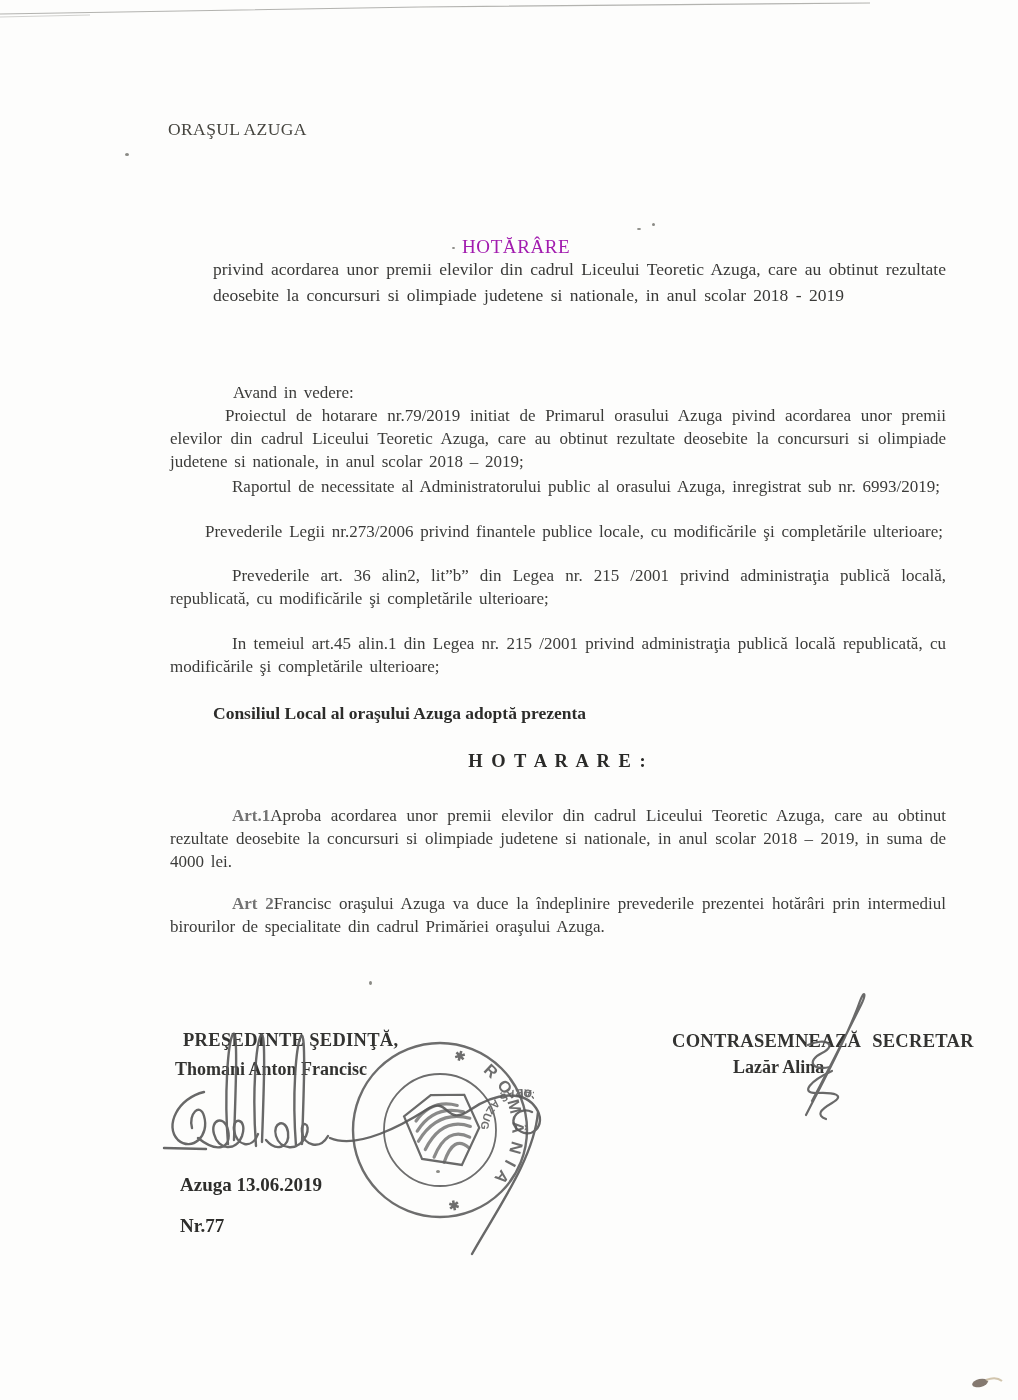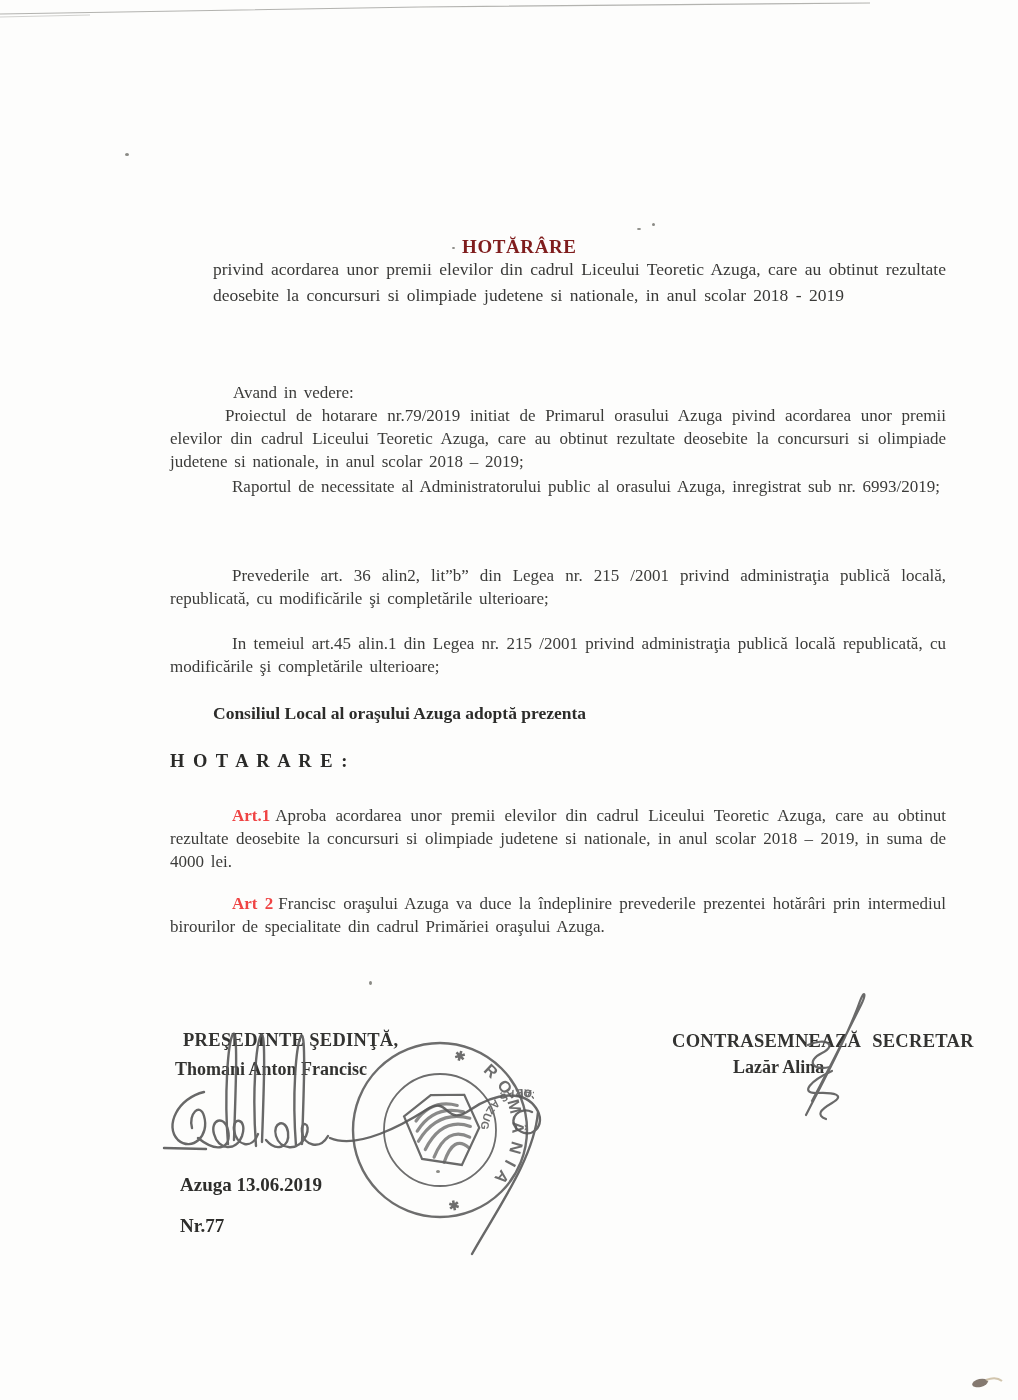--- a/index.html
+++ b/index.html
@@ -7,29 +7,29 @@
     position:relative;
     width:1018px;height:1400px;
     margin:0 auto;
     background:#fdfdfc;
     font-family:"Liberation Serif","DejaVu Serif",serif;
     color:#3a3a38;
     overflow:hidden;
   }
   .abs{position:absolute;}
   .letterhead{left:168px;top:118px;font-size:17.5px;line-height:23px;letter-spacing:.4px;color:#46453f;}
-  .doc-title{left:462px;top:236px;font-weight:bold;font-size:19px;letter-spacing:.6px;color:#7f1d1d;}
+  .doc-title{left:462px;top:236px;font-weight:normal;font-size:19px;letter-spacing:.6px;color:#a21caf;}
   .doc-subtitle{left:213px;top:256px;width:733px;font-size:17.5px;line-height:26px;text-align:justify;word-spacing:3px;color:#393937;}
   .body-par{left:170px;width:776px;font-size:17px;line-height:23px;text-align:justify;word-spacing:2.5px;color:#3b3b39;}
   .ind-35{text-indent:35px;}
   .ind-55{text-indent:55px;}
   .ind-62{text-indent:62px;}
   .adoption{left:213px;top:703px;font-weight:bold;font-size:17.5px;color:#2c2c2a;}
-  .decision-heading{left:170px;top:751px;width:776px;font-weight:bold;font-size:18.5px;letter-spacing:2px;color:#2a2a28;}
-  .art-label{font-weight:bold;color:#ef4444;margin-right:5px;}
+  .decision-heading{left:170px;top:751px;width:776px;text-align:center;font-weight:bold;font-size:18.5px;letter-spacing:2px;color:#2a2a28;}
+  .art-label{font-weight:bold;color:#737373;}
   .sig-role{font-weight:bold;font-size:18.5px;letter-spacing:.3px;color:#333331;}
   .sig-name{font-weight:bold;font-size:18px;color:#333331;}
   .footer-line{font-weight:bold;font-size:19px;color:#2e2e2c;}
   .speck{position:absolute;border-radius:50%;background:#8a8a85;}
   svg{display:block;}
 </style>
 </head>
 <body>
 
 <div class="page">
@@ -39,28 +39,30 @@
     <path d="M0 17 L90 15" stroke="#b4b4b0" stroke-width="1" fill="none" opacity="0.6"></path>
   </svg>
   <div class="speck" style="left:125px;top:153px;width:4px;height:3px;"></div>
   <div class="speck" style="left:452px;top:247px;width:3px;height:2px;"></div>
   <div class="speck" style="left:637px;top:228px;width:4px;height:2px;"></div>
   <div class="speck" style="left:652px;top:223px;width:3px;height:3px;"></div>
   <div class="speck" style="left:369px;top:981px;width:3px;height:4px;"></div>
   <div class="speck" style="left:436px;top:1170px;width:4px;height:3px;"></div>
 
   <div class="abs letterhead">
+    <div>ORAŞUL AZUGA</div>
   </div>
 
   <div class="abs doc-title">HOTĂRÂRE</div>
   <div class="abs doc-subtitle">privind acordarea unor premii elevilor din cadrul Liceului Teoretic Azuga, care au obtinut rezultate deosebite la concursuri si olimpiade judetene si nationale, in anul scolar 2018 - 2019</div>
 
   <div class="abs body-par" style="top:381px;text-indent:63px;">Avand in vedere:</div>
   <div class="abs body-par ind-55" style="top:404px;">Proiectul de hotarare nr.79/2019 initiat de Primarul orasului Azuga pivind acordarea unor premii elevilor din cadrul Liceului Teoretic Azuga, care au obtinut rezultate deosebite la concursuri si olimpiade judetene si nationale, in anul scolar 2018 – 2019;</div>
   <div class="abs body-par ind-62" style="top:475px;">Raportul de necessitate al Administratorului public al orasului Azuga, inregistrat sub nr. 6993/2019;</div>
+  <div class="abs body-par ind-35" style="top:520px;">Prevederile  Legii nr.273/2006 privind finantele publice locale, cu modificările şi completările ulterioare;</div>
   <div class="abs body-par ind-62" style="top:564px;">Prevederile art. 36 alin2, lit”b” din Legea nr. 215 /2001 privind administraţia publică locală, republicată, cu modificările şi completările ulterioare;</div>
   <div class="abs body-par ind-62" style="top:632px;">In temeiul art.45 alin.1 din Legea nr. 215 /2001 privind administraţia publică locală republicată, cu modificările şi completările ulterioare;</div>
 
   <div class="abs adoption">Consiliul Local al oraşului Azuga adoptă prezenta</div>
   <div class="abs decision-heading">H O T A R A R E :</div>
 
   <div class="abs body-par ind-62" style="top:804px;">
     <span class="art-label">Art.1</span><span>Aproba acordarea unor premii elevilor din cadrul Liceului Teoretic Azuga, care au obtinut rezultate deosebite la concursuri si olimpiade judetene si nationale, in anul scolar 2018 – 2019, in suma de 4000 lei.</span>
   </div>
   <div class="abs body-par ind-62" style="top:892px;">

